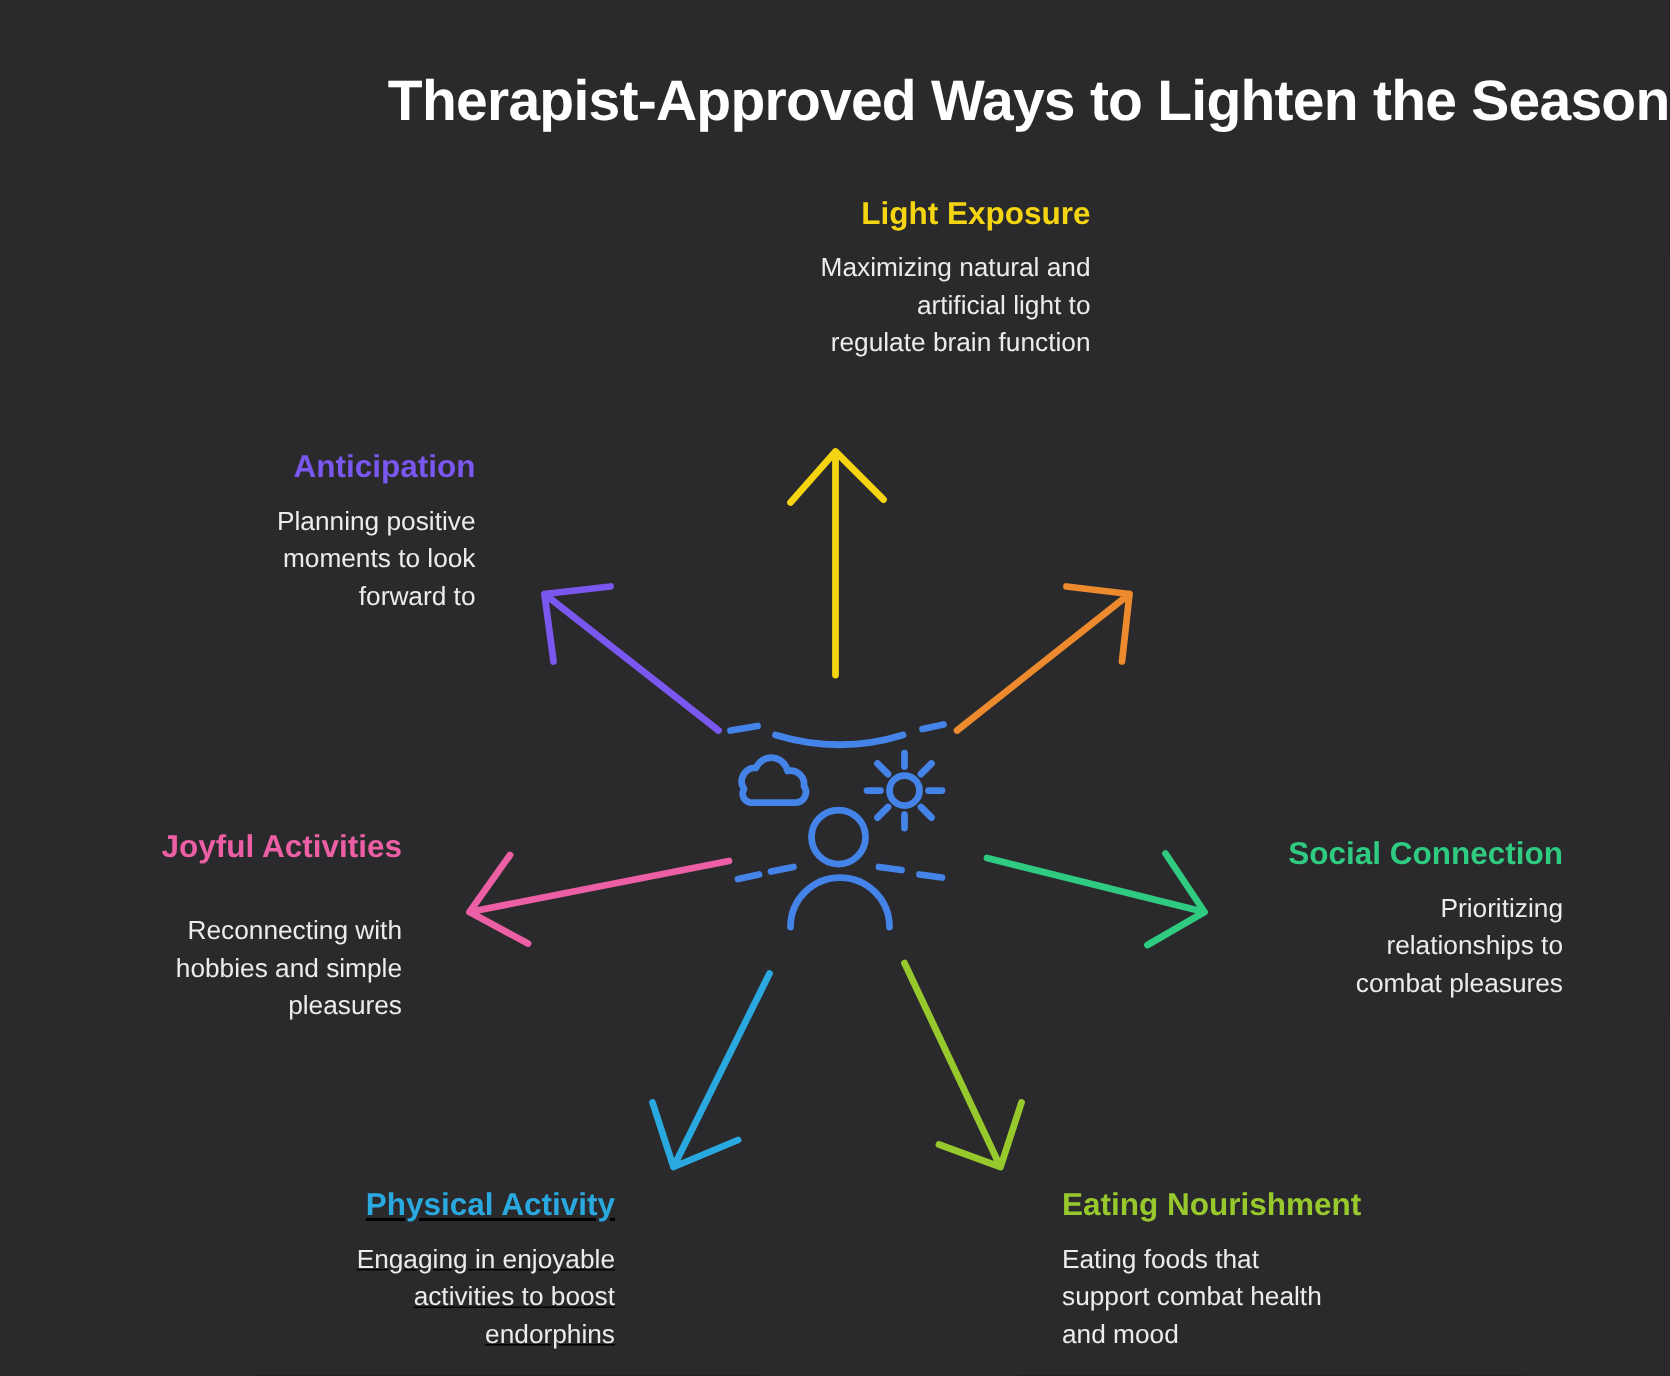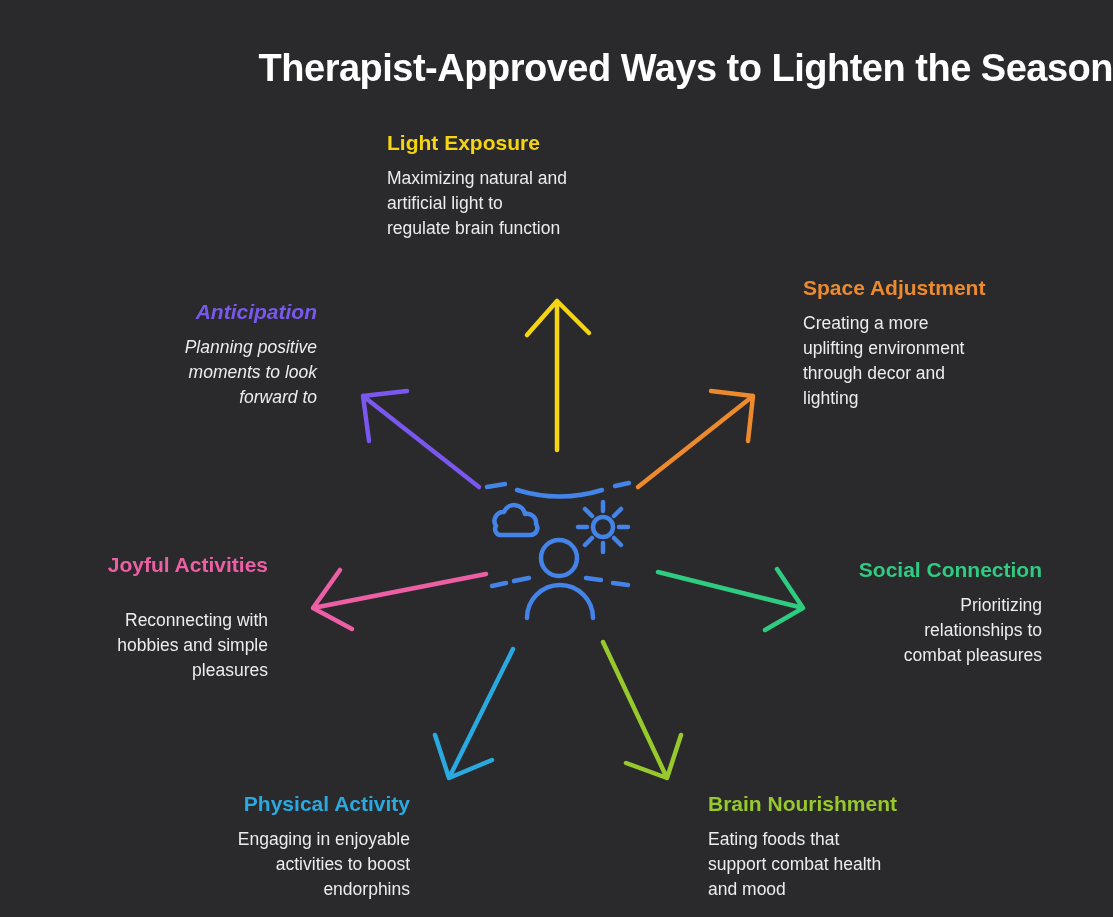--- a/index.html
+++ b/index.html
@@ -35,27 +35,27 @@
     font-weight: 700;
     line-height: 1.15;
   }
   .section p {
     margin: 0;
     font-size: 17.5px;
     line-height: 25px;
     color: #ECECEC;
     white-space: pre-line;
   }
-  .sec-light        { left: 387px; top: 131px; width: 340px; text-align: left; }
+  .sec-light        { left: 387px; top: 131px; width: 340px; text-align: right; }
   .sec-space        { left: 803px; top: 276px; width: 215px; text-align: left; }
-  .sec-anticipation { left: 107px; top: 300px; width: 210px; text-align: right; font-style: italic; }
+  .sec-anticipation { left: 107px; top: 300px; width: 210px; text-align: right; }
   .sec-social       { left: 852px; top: 558px; width: 190px; text-align: right; }
   .sec-joyful       { left:  58px; top: 553px; width: 210px; text-align: right; }
   .sec-brain        { left: 708px; top: 792px; width: 230px; text-align: left; }
-  .sec-physical     { left: 200px; top: 792px; width: 210px; text-align: right; }
+  .sec-physical     { left: 200px; top: 792px; width: 210px; text-align: right; text-decoration: underline; }
 </style>
 </head>
 <body>
 
 <div class="canvas" style="background-color: rgb(42, 42, 44);">
 
   <h1 class="title" style="color: rgb(255, 255, 255);">Therapist-Approved Ways to Lighten the Season</h1>
 
   <svg class="spokes" viewBox="0 0 1113 917" fill="none" stroke-linecap="round" stroke-linejoin="round">
 
@@ -89,27 +89,20 @@
     </g>
   </svg>
 
   <div class="section sec-light">
     <h2 style="color: rgb(245, 213, 17);">Light Exposure</h2>
     <p style="color: rgb(236, 236, 236);">Maximizing natural and
 artificial light to
 regulate brain function</p>
   </div>
 
-  <div class="section sec-space">
-    <h2 style="color: rgb(237, 138, 45);">Space Adjustment</h2>
-    <p style="color: rgb(236, 236, 236);">Creating a more
-uplifting environment
-through decor and
-lighting</p>
-  </div>
 
   <div class="section sec-anticipation">
     <h2 style="color: rgb(122, 87, 238);">Anticipation</h2>
     <p style="color: rgb(236, 236, 236);">Planning positive
 moments to look
 forward to</p>
   </div>
 
   <div class="section sec-social">
     <h2 style="color: rgb(47, 203, 129);">Social Connection</h2>
@@ -119,21 +112,21 @@
   </div>
 
   <div class="section sec-joyful">
     <h2 style="color: rgb(237, 95, 165);">Joyful Activities</h2>
     <p style="color: rgb(236, 236, 236); margin-top: 31px;">Reconnecting with
 hobbies and simple
 pleasures</p>
   </div>
 
   <div class="section sec-brain">
-    <h2 style="color: rgb(151, 200, 44);">Brain Nourishment</h2>
+    <h2 style="color: rgb(151, 200, 44);">Eating Nourishment</h2>
     <p style="color: rgb(236, 236, 236);">Eating foods that
 support combat health
 and mood</p>
   </div>
 
   <div class="section sec-physical">
     <h2 style="color: rgb(42, 169, 224);">Physical Activity</h2>
     <p style="color: rgb(236, 236, 236);">Engaging in enjoyable
 activities to boost
 endorphins</p>

